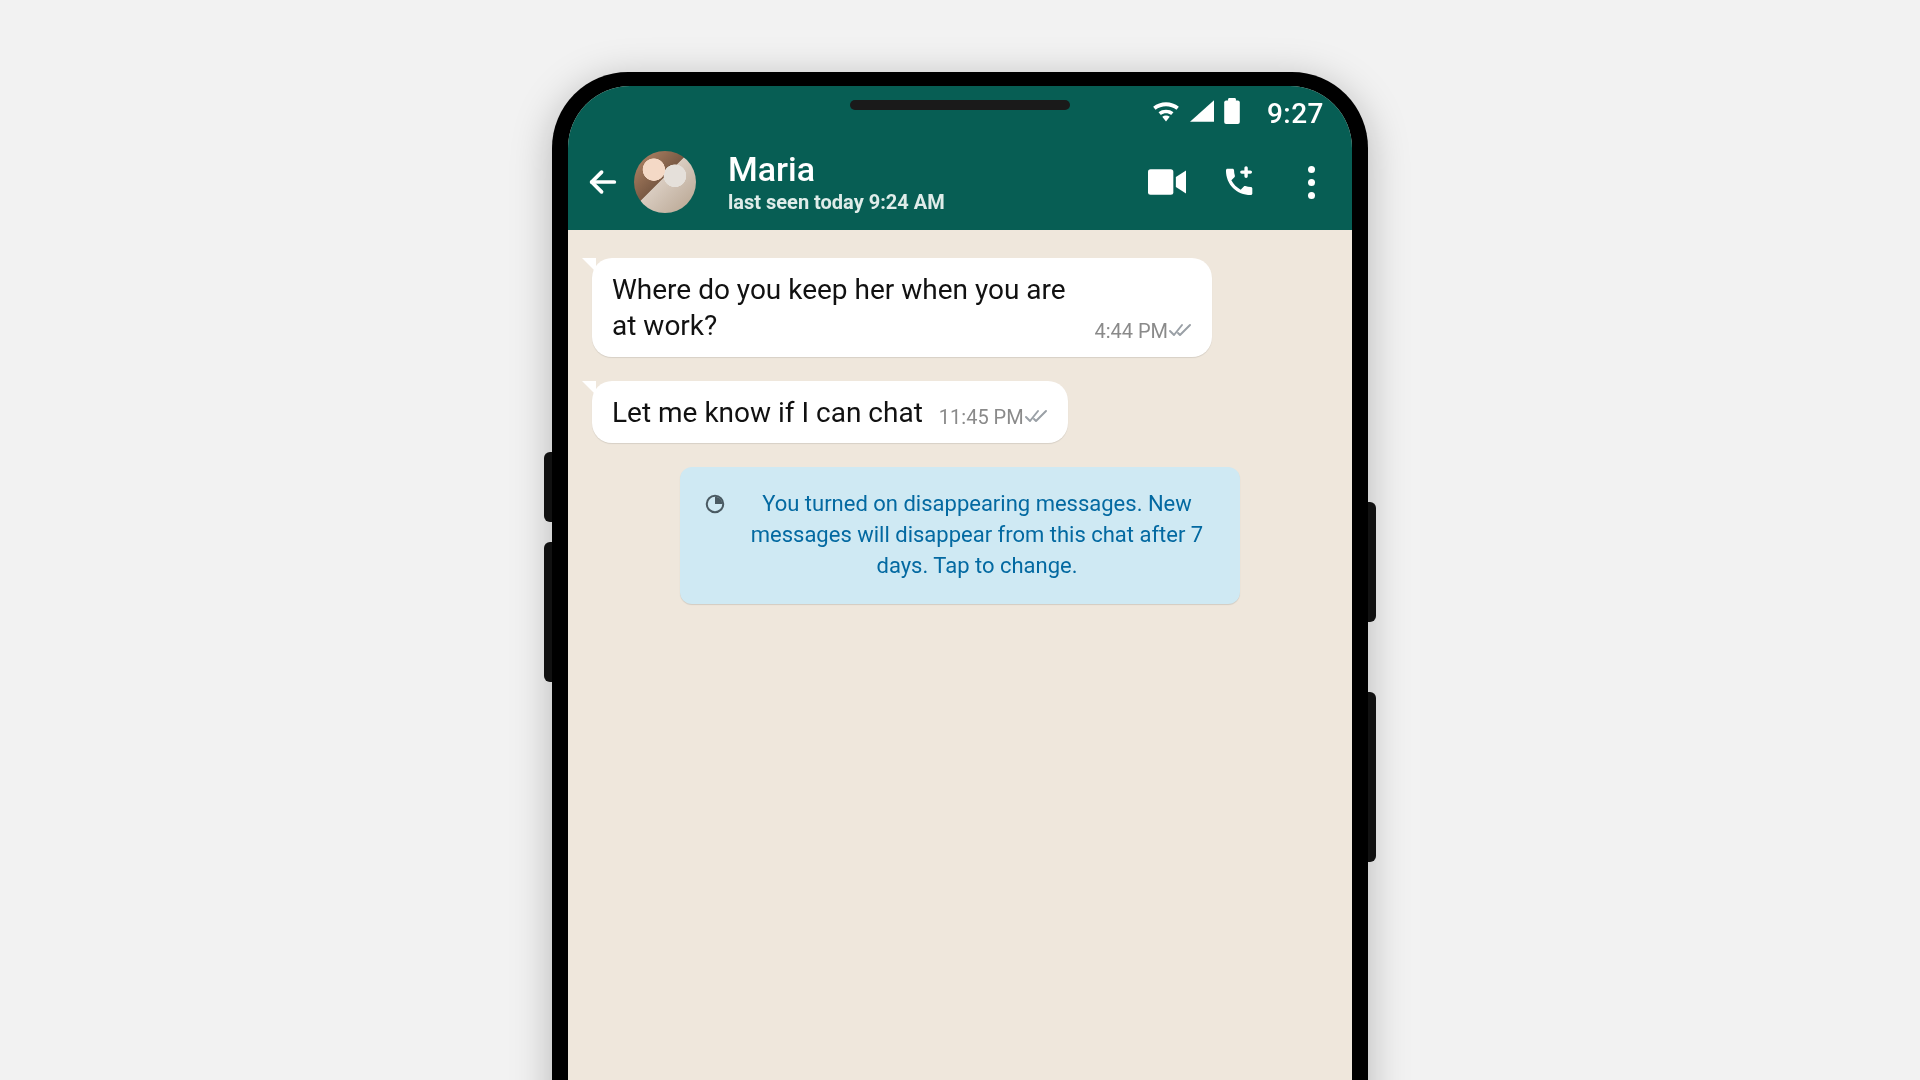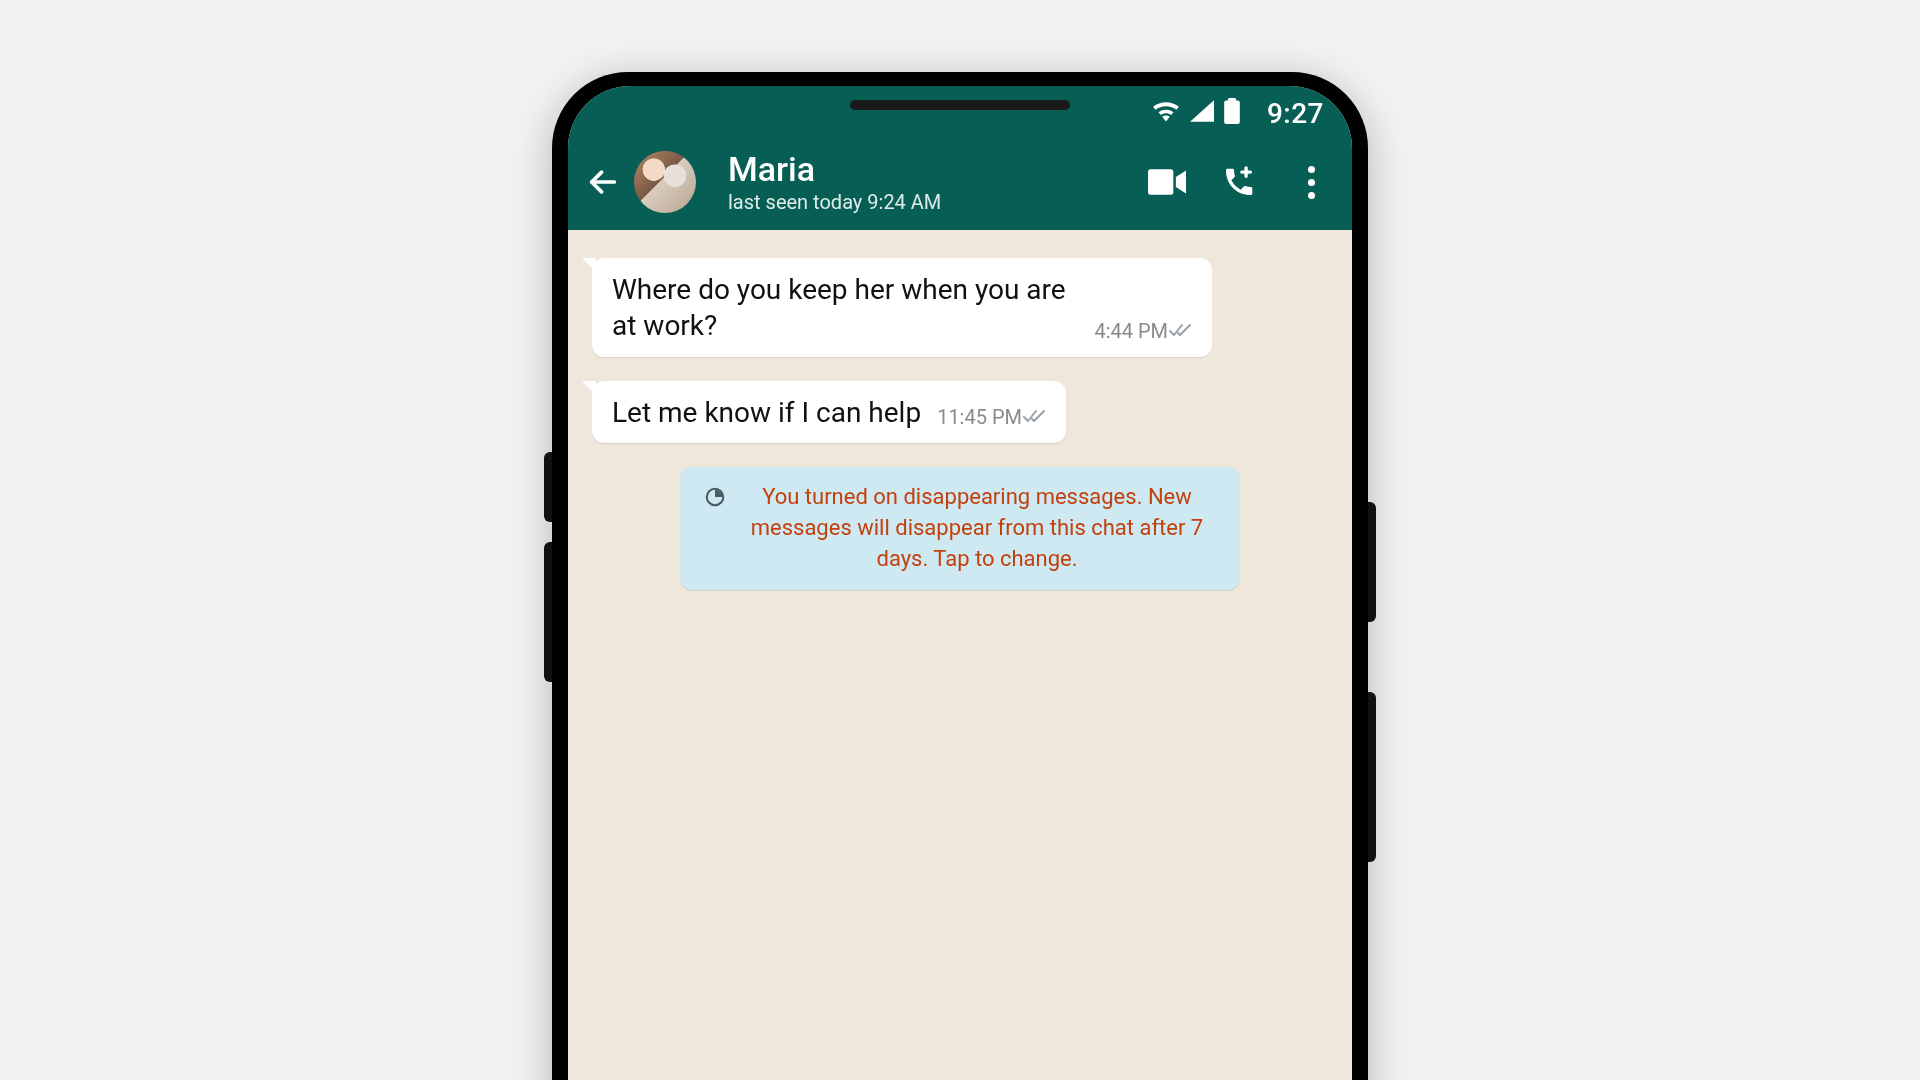--- a/index.html
+++ b/index.html
@@ -71,34 +71,34 @@
   .back { width: 42px; height: 42px; display:flex; align-items:center; justify-content:center; cursor:pointer;}
   .avatar {
     width: 62px; height: 62px; border-radius: 50%;
     background: radial-gradient(circle at 32% 30%, #f4d9c6 0 18%, transparent 19%),
                 radial-gradient(circle at 66% 40%, #e5e0da 0 20%, transparent 21%),
                 linear-gradient(135deg,#b88a6a 0%, #7a5a44 45%, #d9ccc0 46%, #b6a38f 100%);
     flex-shrink:0;
   }
   .title-block { display:flex; flex-direction:column; line-height:1.15; margin-left:22px;}
   .title { font-size: 34px; font-weight: 500; }
-  .subtitle { font-size: 20px; color: #dfece9; margin-top:2px;}
+  .subtitle { font-size: 20px; color: #dfece9; margin-top:2px;font-weight:bold;}
   .header-actions { margin-left:auto; display:flex; align-items:center; gap:34px; padding-right:8px;}
   .hicon { width:38px; height:38px; display:flex; align-items:center; justify-content:center; cursor:pointer; color:#fff;}
   .chat {
     flex: 1;
     background: #efe7dc;
     padding: 28px 24px 0 24px;
     display: flex;
     flex-direction: column;
     gap: 24px;
   }
   .bubble {
     background: #fff;
-    border-radius: 12px;
+    border-radius: 20px;
     padding: 14px 20px 12px 20px;
     max-width: 620px;
     box-shadow: 0 1px 1px rgba(0,0,0,.1);
     position: relative;
     align-self: flex-start;
   }
   .bubble::before{
     content:"";
     position:absolute; left:-10px; top:0;
     border-width: 0 14px 14px 0;
@@ -106,24 +106,24 @@
     border-color: transparent #fff transparent transparent;
   }
   .msg-row { display:flex; align-items:flex-end; gap:16px; }
   .msg-text { font-size: 28px; color:#111; line-height:1.3; }
   .msg-meta { display:flex; align-items:center; color:#8a8a8a; font-size:20px; white-space:nowrap; padding-bottom:2px;}
   .ticks { color:#9aa0a6; }
   .system {
     align-self: center;
     background: #cfe9f3;
     border-radius: 12px;
-    padding: 15px 24px;
+    padding: 22px 24px;
     max-width: 560px;
     box-shadow: 0 1px 1px rgba(0,0,0,.12);
-    color:#c2410c;
+    color:#0369a1;
     display:flex;
     gap:12px;
     align-items:flex-start;
   }
   .system-text { font-size: 22px; text-align:center; line-height:1.4; }
   .timer-icon { flex-shrink:0; margin-top:4px;}
   .dots-icon { display:flex; flex-direction:column; gap:6px; }
   .dots-icon span { width:7px; height:7px; background:#fff; border-radius:50%; }
 </style>
 </head>
@@ -207,21 +207,21 @@
                     <path d="M2 8l4 4L14 2"></path>
                     <path d="M10 10l2 2L22 2"></path>
                   </svg>
               </span>
             </div>
           </div>
         </div>
 
         <div class="bubble" style="max-width:560px;">
           <div class="msg-row">
-            <div class="msg-text">Let me know if I can help</div>
+            <div class="msg-text">Let me know if I can chat</div>
             <div class="msg-meta">
               <span>11:45 PM</span>
               <span class="ticks">
                 <svg width="24" height="16" viewBox="0 0 24 14" fill="none" stroke="#9aa0a6" stroke-width="2" stroke-linecap="round" stroke-linejoin="round">
                     <path d="M2 8l4 4L14 2"></path>
                     <path d="M10 10l2 2L22 2"></path>
                   </svg>
               </span>
             </div>
           </div>

